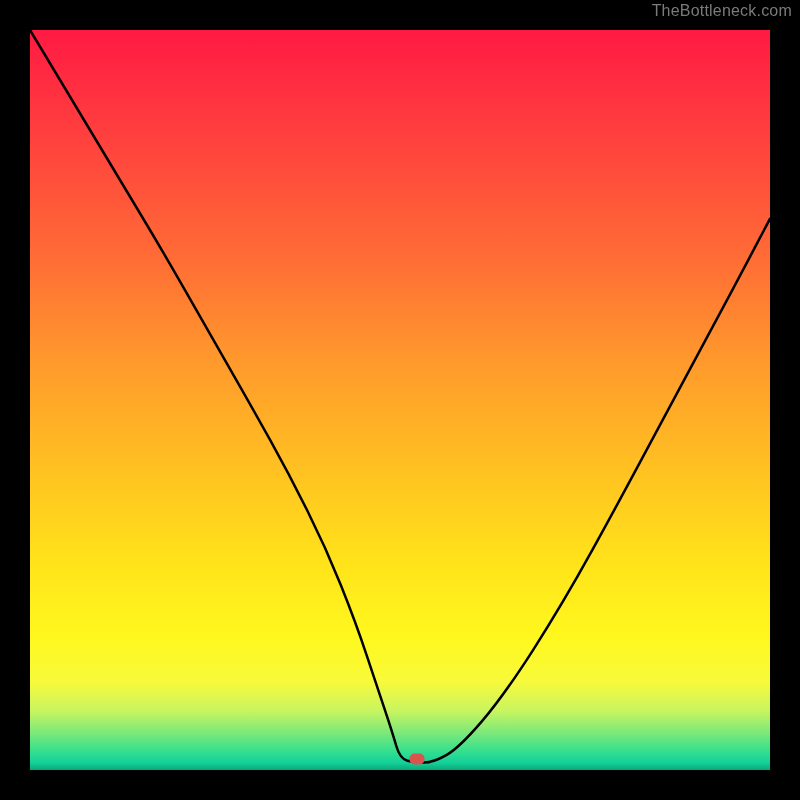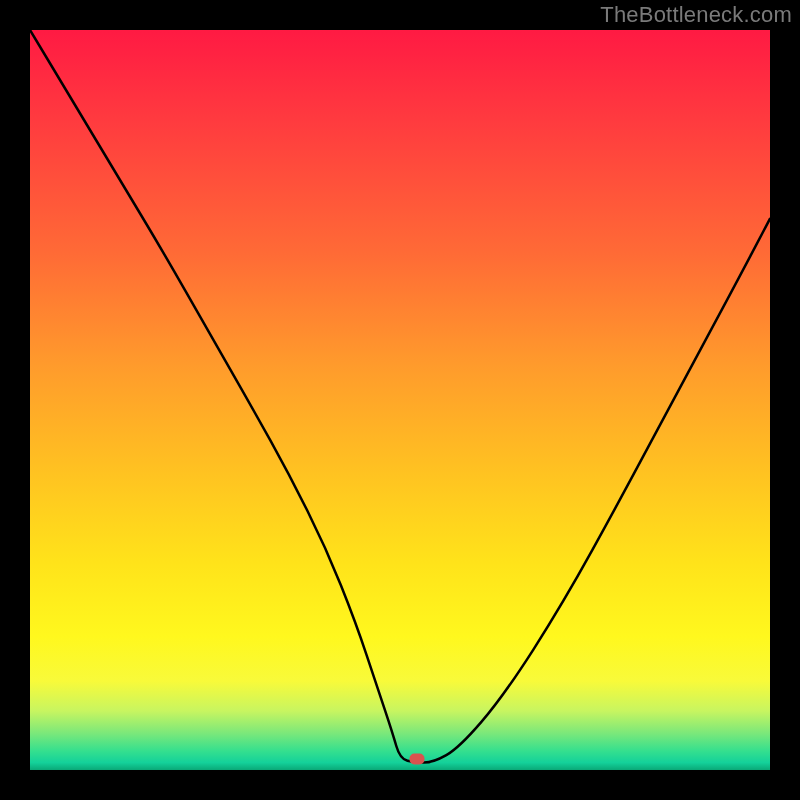--- a/index.html
+++ b/index.html
@@ -15,21 +15,21 @@
     position: relative;
     width: 800px;
     height: 800px;
     background: #000;
   }
   .watermark {
     position: absolute;
     top: 2px;
     right: 8px;
     color: #7a7a7a;
-    font-size: 22px;
+    font-size: 16px;
     font-weight: 500;
     letter-spacing: 0.2px;
     z-index: 5;
   }
   .plot-area {
     position: absolute;
     left: 30px;
     top: 30px;
     width: 740px;
     height: 740px;

